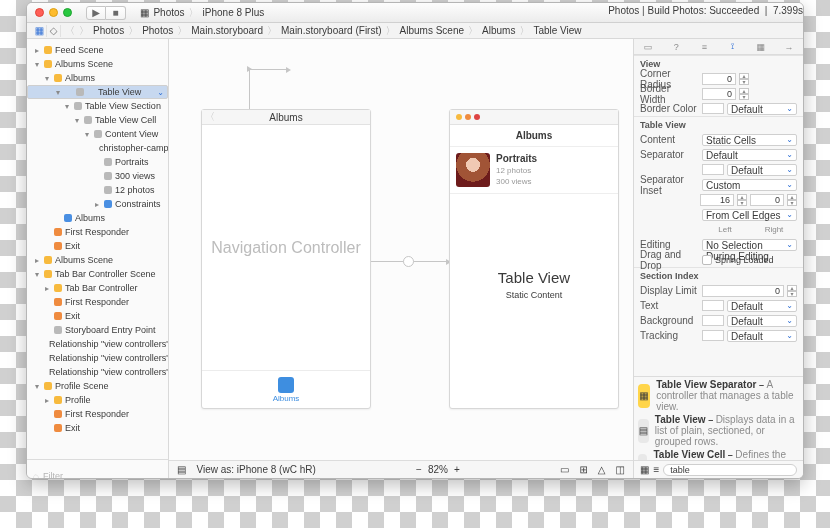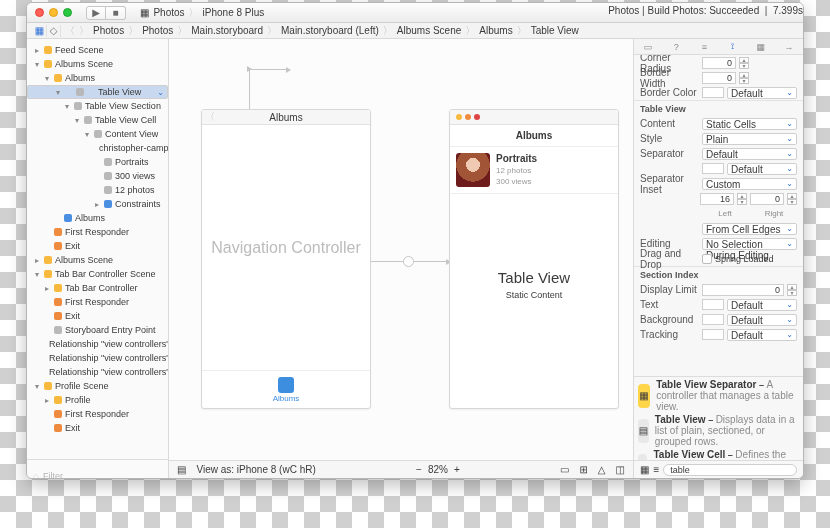--- a/index.html
+++ b/index.html
@@ -127,21 +127,21 @@
       <span>◇</span>
     </div>
     <span class="chev">〈</span>
     <span class="chev">〉</span>
     <span>Photos</span>
       <span class="chev">〉</span>
     <span>Photos</span>
       <span class="chev">〉</span>
     <span>Main.storyboard</span>
       <span class="chev">〉</span>
-    <span>Main.storyboard (Left)</span>
+    <span>Main.storyboard (First)</span>
       <span class="chev">〉</span>
     <span>Albums Scene</span>
       <span class="chev">〉</span>
     <span>Albums</span>
       <span class="chev">〉</span>
     <span>Table View</span>
   </div>
 
   <div class="body">
 
@@ -361,20 +361,21 @@
       <div class="itabs">
         <span>▭</span>
         <span>?</span>
         <span>≡</span>
         <span class="on">⟟</span>
         <span>▦</span>
         <span>→</span>
       </div>
 
       <div class="insp-scroll">
+      <div class="isec">View</div>
       <div class="irow">
             <div class="l">Corner Radius</div>
             <div class="c">
               <div class="num">0</div>
               <div class="stepper">
                 <span>▴</span>
                 <span>▾</span>
               </div>
             </div>
           </div>
@@ -401,28 +402,20 @@
       <div class="isec">Table View</div>
       <div class="irow">
             <div class="l">Content</div>
             <div class="c">
               <div class="sel">
                 <span>Static Cells</span>
               </div>
             </div>
           </div>
       <div class="irow">
-            <div class="l">Style</div>
-            <div class="c">
-              <div class="sel">
-                <span>Plain</span>
-              </div>
-            </div>
-          </div>
-      <div class="irow">
             <div class="l">Separator</div>
             <div class="c">
               <div class="sel">
                 <span>Default</span>
               </div>
             </div>
           </div>
       <div class="irow">
             <div class="l"></div>
             <div class="c">
@@ -448,33 +441,33 @@
                 <span>▴</span>
                 <span>▾</span>
               </div>
               <div class="num">0</div>
               <div class="stepper">
                 <span>▴</span>
                 <span>▾</span>
               </div>
             </div>
           </div>
+      <div class="irow">
+            <div class="l"></div>
+            <div class="c">
+              <div class="sel">
+                <span>From Cell Edges</span>
+              </div>
+            </div>
+          </div>
       <div class="irow sub">
             <div class="l"></div>
             <div class="c">
               <span style="flex:1;text-align:center;font-size:8px;color:#8b8b8b">Left</span>
               <span style="flex:1;text-align:center;font-size:8px;color:#8b8b8b">Right</span>
-            </div>
-          </div>
-      <div class="irow">
-            <div class="l"></div>
-            <div class="c">
-              <div class="sel">
-                <span>From Cell Edges</span>
-              </div>
             </div>
           </div>
       <div class="irow">
             <div class="l">Editing</div>
             <div class="c">
               <div class="sel">
                 <span>No Selection During Editing</span>
               </div>
             </div>
           </div>

